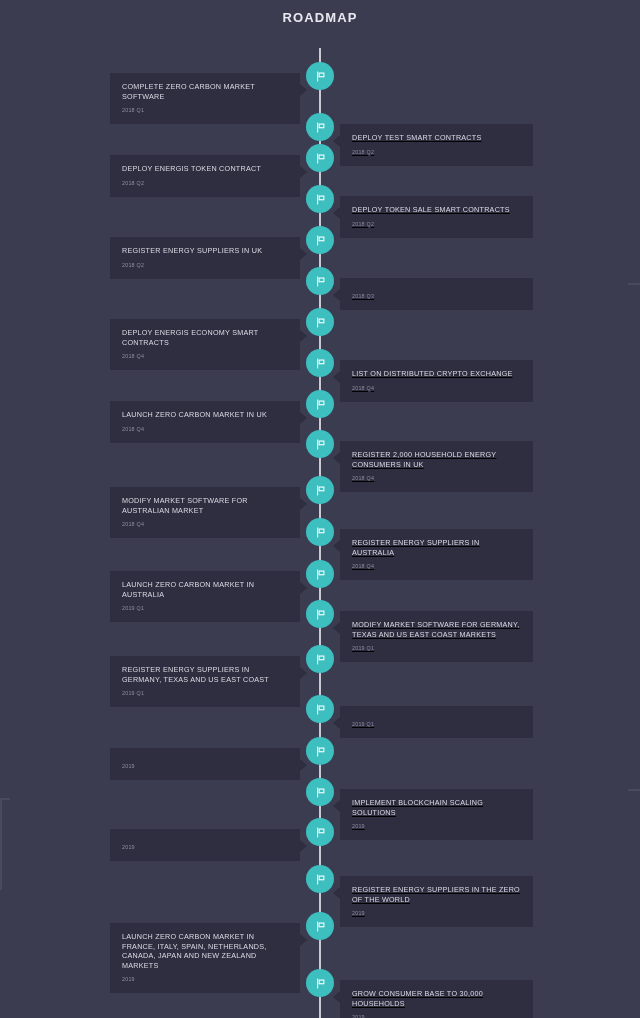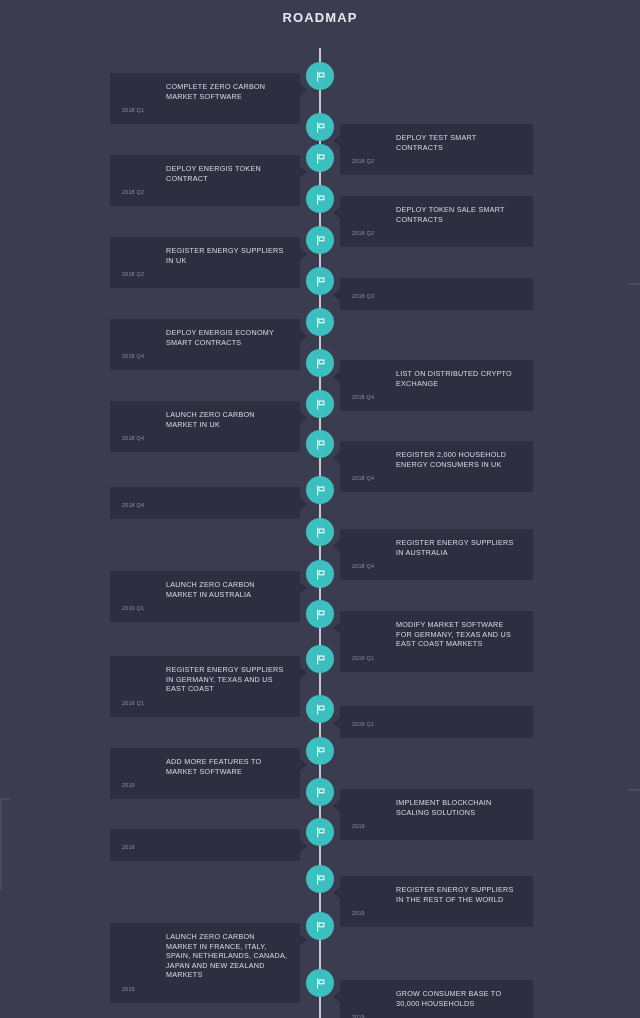--- a/index.html
+++ b/index.html
@@ -106,20 +106,21 @@
   }
   .card.left {
     right: 340px;
     width: 190px;
     text-align: left;
   }
   .card.right {
     left: 340px;
     width: 193px;
     text-align: left;
+    text-decoration: underline;
   }
 
   
   .card.left::after {
     content: "";
     position: absolute;
     right: -7px;
     top: 11px;
     width: 0;
     height: 0;
@@ -138,21 +139,20 @@
     border-bottom: 6px solid transparent;
     border-right: 7px solid #2e2e40;
   }
 
   .card-title {
     color: #dcdce6;
     font-size: 7.2px;
     line-height: 9.5px;
     letter-spacing: 0.25px;
     font-weight: normal;
-    margin-left: 44px;
   }
   .card-date {
     color: #8e8ea3;
     font-size: 5.4px;
     line-height: 8px;
     letter-spacing: 0.2px;
     margin-top: 5px;
   }
 </style>
 </head>
@@ -294,20 +294,21 @@
         <div class="marker">
           <svg width="11" height="11" viewBox="0 0 11 11" aria-hidden="true">
             <rect x="2.1" y="0.6" width="1.05" height="9.8" fill="#ffffff"></rect>
             <path d="M3.6 1.5 H9.4 V6.3 H3.6 Z" fill="#ffffff"></path>
             <path d="M4.6 2.6 H8.4 V5.2 H4.6 Z" fill="#3dbfc0"></path>
           </svg>
         </div>
       </div>
       <div class="milestone" style="top: 487px;">
         <div class="card left">
+          <div class="card-title">MODIFY MARKET SOFTWARE FOR AUSTRALIAN MARKET</div>
           <div class="card-date">2018 Q4</div>
         </div>
         <div class="marker">
           <svg width="11" height="11" viewBox="0 0 11 11" aria-hidden="true">
             <rect x="2.1" y="0.6" width="1.05" height="9.8" fill="#ffffff"></rect>
             <path d="M3.6 1.5 H9.4 V6.3 H3.6 Z" fill="#ffffff"></path>
             <path d="M4.6 2.6 H8.4 V5.2 H4.6 Z" fill="#3dbfc0"></path>
           </svg>
         </div>
       </div>
@@ -370,21 +371,20 @@
         <div class="marker">
           <svg width="11" height="11" viewBox="0 0 11 11" aria-hidden="true">
             <rect x="2.1" y="0.6" width="1.05" height="9.8" fill="#ffffff"></rect>
             <path d="M3.6 1.5 H9.4 V6.3 H3.6 Z" fill="#ffffff"></path>
             <path d="M4.6 2.6 H8.4 V5.2 H4.6 Z" fill="#3dbfc0"></path>
           </svg>
         </div>
       </div>
       <div class="milestone" style="top: 748px;">
         <div class="card left">
-          <div class="card-title">ADD MORE FEATURES TO MARKET SOFTWARE</div>
           <div class="card-date">2019</div>
         </div>
         <div class="marker">
           <svg width="11" height="11" viewBox="0 0 11 11" aria-hidden="true">
             <rect x="2.1" y="0.6" width="1.05" height="9.8" fill="#ffffff"></rect>
             <path d="M3.6 1.5 H9.4 V6.3 H3.6 Z" fill="#ffffff"></path>
             <path d="M4.6 2.6 H8.4 V5.2 H4.6 Z" fill="#3dbfc0"></path>
           </svg>
         </div>
       </div>
@@ -408,21 +408,21 @@
         <div class="marker">
           <svg width="11" height="11" viewBox="0 0 11 11" aria-hidden="true">
             <rect x="2.1" y="0.6" width="1.05" height="9.8" fill="#ffffff"></rect>
             <path d="M3.6 1.5 H9.4 V6.3 H3.6 Z" fill="#ffffff"></path>
             <path d="M4.6 2.6 H8.4 V5.2 H4.6 Z" fill="#3dbfc0"></path>
           </svg>
         </div>
       </div>
       <div class="milestone" style="top: 876px;">
         <div class="card right">
-          <div class="card-title">REGISTER ENERGY SUPPLIERS IN THE REST OF THE WORLD</div>
+          <div class="card-title">REGISTER ENERGY SUPPLIERS IN THE ZERO OF THE WORLD</div>
           <div class="card-date">2019</div>
         </div>
         <div class="marker">
           <svg width="11" height="11" viewBox="0 0 11 11" aria-hidden="true">
             <rect x="2.1" y="0.6" width="1.05" height="9.8" fill="#ffffff"></rect>
             <path d="M3.6 1.5 H9.4 V6.3 H3.6 Z" fill="#ffffff"></path>
             <path d="M4.6 2.6 H8.4 V5.2 H4.6 Z" fill="#3dbfc0"></path>
           </svg>
         </div>
       </div>

